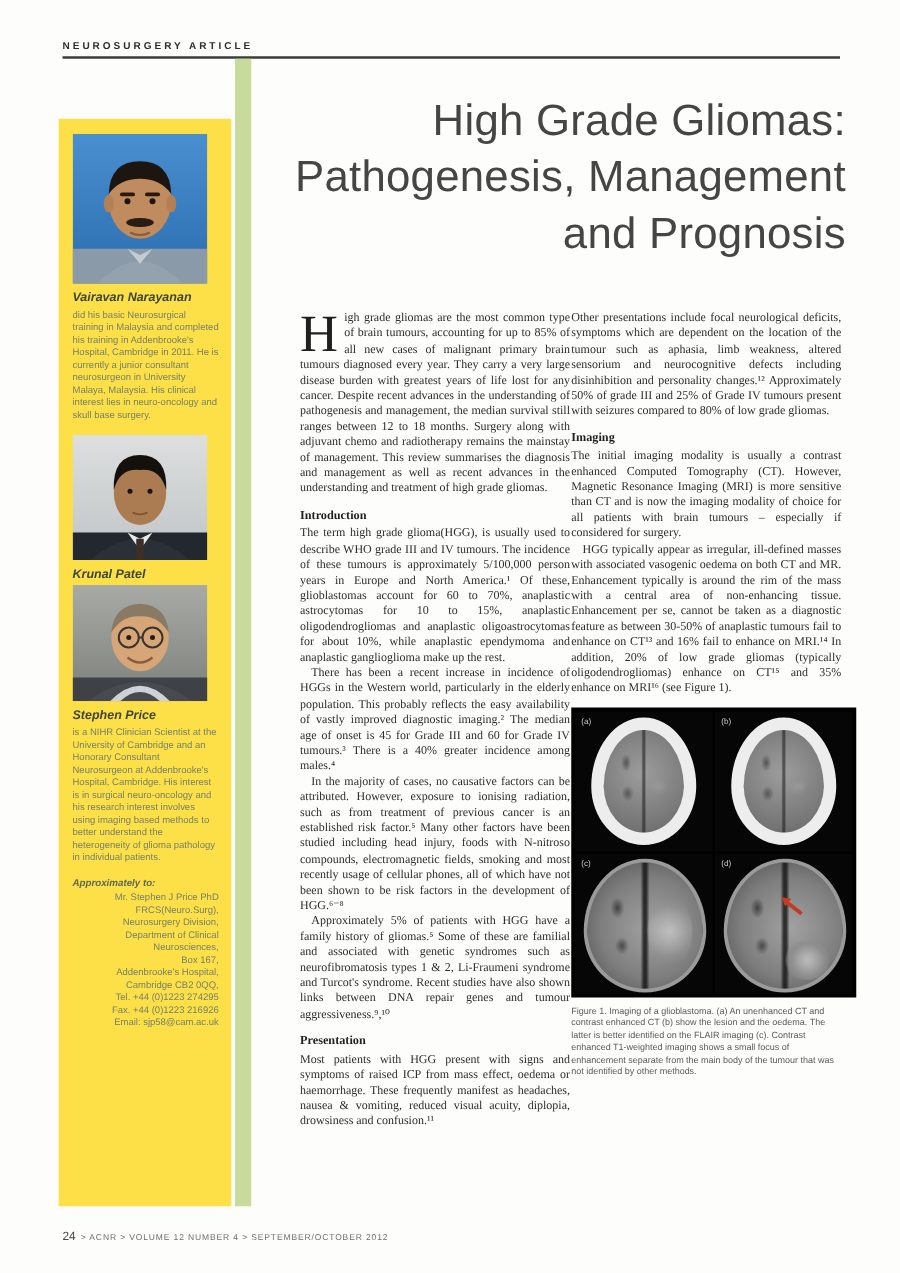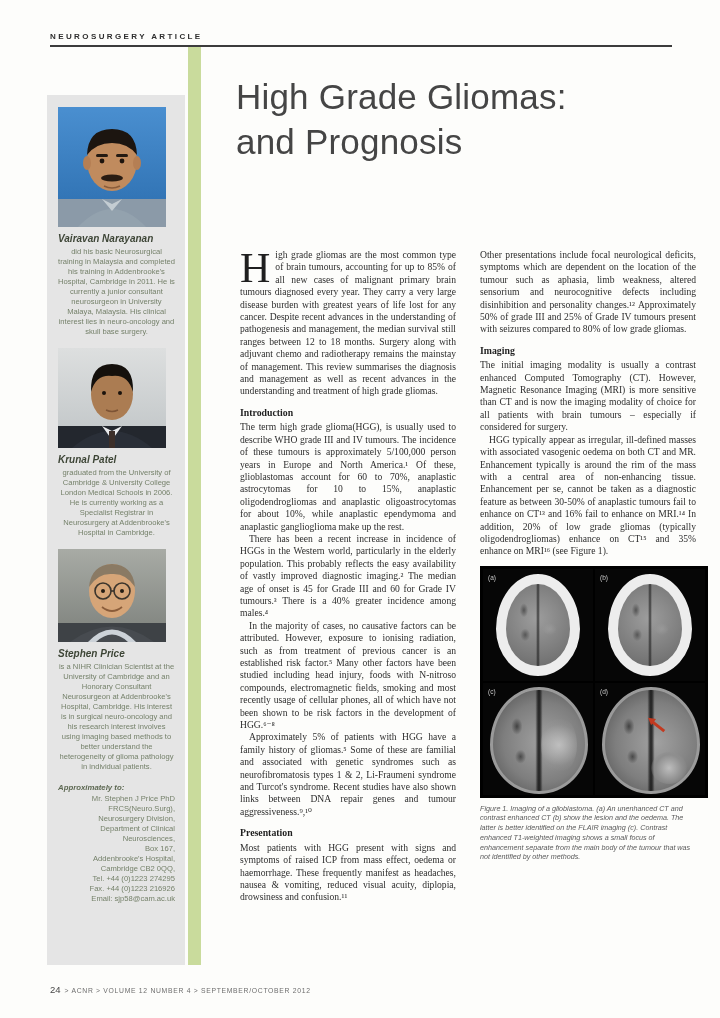--- a/index.html
+++ b/index.html
@@ -10,30 +10,30 @@
                   letter-spacing:2.4px; color:#2e2e2e; }
   .header-rule  { position:absolute; left:50px; top:45px; width:622px; height:2px; background:#3c3c3c; }
 
   .green-stripe { position:absolute; left:188px; top:47px; width:13px; height:918px; background:#c9db9c; }
 
   .sidebar { position:absolute; left:47px; top:95px; width:138px; height:870px;
              background:#e8eed9; box-sizing:border-box; padding:12px 10px 0 11px; }
   .photo { width:108px; overflow:hidden; display:block; margin-bottom:6px; }
   .photo svg { display:block; }
   .author-name { font-style:italic; font-weight:bold; font-size:10px; color:#3d4536; margin:2px 0 3px 0; }
-  .author-bio  { font-size:7.6px; line-height:10px; color:#75816a; margin-bottom:11px;text-align:center; }
+  .author-bio  { font-size:7.6px; line-height:10px; color:#75816a; margin-bottom:11px; }
   .corr-label  { font-style:italic; font-weight:bold; font-size:7.8px; color:#5d6852; margin:4px 0 2px 0; }
   .corr-line   { font-size:7.6px; line-height:10px; color:#75816a;text-align:right; }
 
   .title { position:absolute; left:236px; top:74px; margin:0; font-weight:300; font-size:35px;
-           line-height:45px; color:#454545; letter-spacing:0.2px; }
+           line-height:45px; color:#454545; letter-spacing:0.2px;text-align:right; }
 
   .col { position:absolute; top:249px; width:216px; text-align:justify;
          font-family:"Liberation Serif","DejaVu Serif",serif; font-size:9.6px; line-height:12.4px; color:#2d2d2d; }
-  .col1 { left:240px; } .col2 { left:480px; }
+  .col1 { left:240px; } .col2 { left:457px; }
   .col p { margin:0; }
   .col p.ind { text-indent:9px; }
   .col h3 { font-size:9.8px; margin:9px 0 2px 0; color:#1f1f1f; }
   .dropcap { float:left; font-size:42px; line-height:35px; padding:2px 5px 0 0; color:#1f1f1f; }
 
   .scan-figure { margin:8px 0 0 0; width:228px; background:#000; padding:3px; box-sizing:border-box;
                  display:grid; grid-template-columns:1fr 1fr; gap:2px; }
   .panel { position:relative; height:112px; background:#060606; overflow:hidden; }
   .plabel { position:absolute; top:3px; left:5px; color:#c9c9c9; font-size:6.5px; z-index:5;
             font-family:"Liberation Sans", sans-serif; }
@@ -56,35 +56,35 @@
   .mri.bright::after { content:""; position:absolute; right:8px; top:26px; width:36px; height:58px;
          border-radius:50%; background:radial-gradient(circle, rgba(205,205,205,.75), rgba(150,150,150,.35) 60%, transparent 78%); }
   .mri.lesion::after { content:""; position:absolute; right:10px; bottom:7px; width:36px; height:32px;
          border-radius:50%; background:radial-gradient(circle, #bdbdbd, #8e8e8e 55%, transparent 78%); }
   .arrow { position:absolute; top:42px; left:56px; width:15px; height:2.6px; background:#c23a20;
            transform:rotate(38deg); z-index:6; }
   .arrow::before { content:""; position:absolute; left:-6px; top:-2.6px; width:0; height:0;
            border-top:4px solid transparent; border-bottom:4px solid transparent; border-right:7px solid #c23a20; }
 
   .caption { margin-top:6px; width:216px; font-size:7.2px; line-height:9.7px; color:#5a5a5a;
-             text-align:left; font-family:"Liberation Sans", sans-serif;font-style:italic; }
+             text-align:left; font-family:"Liberation Sans", sans-serif; }
 
   .footer { position:absolute; left:50px; top:984px; font-size:6.8px; letter-spacing:0.7px; color:#6d6d6d; }
   .footer .pageno { font-size:9.5px; font-weight:normal; color:#474747; letter-spacing:0; margin-right:4px; }
 </style>
 </head>
 <body>
 
 <div class="page">
 
   <div class="header-label">NEUROSURGERY ARTICLE</div>
   <div class="header-rule"></div>
   <div class="green-stripe" style="background: rgb(201, 219, 156);"></div>
 
-  <aside class="sidebar" style="background: #e5e5e5;">
+  <aside class="sidebar" style="background: #fde047;">
 
     <div class="photo">
       <svg width="108" height="120" viewBox="0 0 108 120">
         <defs>
           <linearGradient id="bg1" x1="0" y1="0" x2="0" y2="1">
             <stop offset="0" stop-color="#4a8fd0"></stop>
               <stop offset="1" stop-color="#2b6dae"></stop>
           </linearGradient>
         </defs>
         <rect width="108" height="120" fill="url(#bg1)"></rect>
@@ -120,21 +120,20 @@
         <path d="M44 78 L54 92 L64 78 L54 83 Z" fill="#e8eaec"></path>
         <rect x="51" y="83" width="6" height="17" fill="#3c2f2a"></rect>
         <ellipse cx="54" cy="46" rx="21" ry="26" fill="#ab7c52"></ellipse>
         <path d="M33 44 Q32 16 54 16 Q76 16 75 44 Q70 26 54 28 Q38 26 33 44 Z" fill="#14100c"></path>
         <circle cx="46" cy="45" r="2" fill="#1a120c"></circle>
         <circle cx="62" cy="45" r="2" fill="#1a120c"></circle>
         <path d="M48 62 Q54 65 60 62" stroke="#7d5334" stroke-width="1.4" fill="none"></path>
       </svg>
     </div>
     <div class="author-name">Krunal Patel</div>
-    <div class="author-bio">graduated from the University of Cambridge &amp; University College London Medical Schools in 2006. He is currently working as a Specialist Registrar in Neurosurgery at Addenbrooke's Hospital in Cambridge.</div>
 
     <div class="photo">
       <svg width="108" height="93" viewBox="0 0 108 93">
         <defs>
           <linearGradient id="bg3" x1="0" y1="0" x2="0" y2="1">
             <stop offset="0" stop-color="#a8aba5"></stop>
               <stop offset="1" stop-color="#7c807b"></stop>
           </linearGradient>
         </defs>
         <rect width="108" height="93" fill="url(#bg3)"></rect>
@@ -163,20 +162,21 @@
     <div class="corr-line">Box 167,</div>
     <div class="corr-line">Addenbrooke's Hospital,</div>
     <div class="corr-line">Cambridge CB2 0QQ,</div>
     <div class="corr-line">Tel. +44 (0)1223 274295</div>
     <div class="corr-line">Fax. +44 (0)1223 216926</div>
     <div class="corr-line">Email: sjp58@cam.ac.uk</div>
   </aside>
 
   <h1 class="title">
     <div>High Grade Gliomas:</div>
+    <div>Pathogenesis, Management</div>
     <div>and Prognosis</div>
   </h1>
 
   <div class="col col1">
     <p class="first"><span class="dropcap">H</span><span>igh grade gliomas are the most common type of brain tumours, accounting for up to 85% of all new cases of malignant primary brain tumours diagnosed every year. They carry a very large disease burden with greatest years of life lost for any cancer. Despite recent advances in the understanding of pathogenesis and management, the median survival still ranges between 12 to 18 months. Surgery along with adjuvant chemo and radiotherapy remains the mainstay of management. This review summarises the diagnosis and management as well as recent advances in the understanding and treatment of high grade gliomas.</span></p>
     <h3>Introduction</h3>
     <p>The term high grade glioma(HGG), is usually used to describe WHO grade III and IV tumours. The incidence of these tumours is approximately 5/100,000 person years in Europe and North America.¹ Of these, glioblastomas account for 60 to 70%, anaplastic astrocytomas for 10 to 15%, anaplastic oligodendrogliomas and anaplastic oligoastrocytomas for about 10%, while anaplastic ependymoma and anaplastic ganglioglioma make up the rest.</p>
     <p class="ind">There has been a recent increase in incidence of HGGs in the Western world, particularly in the elderly population. This probably reflects the easy availability of vastly improved diagnostic imaging.² The median age of onset is 45 for Grade III and 60 for Grade IV tumours.³ There is a 40% greater incidence among males.⁴</p>
     <p class="ind">In the majority of cases, no causative factors can be attributed. However, exposure to ionising radiation, such as from treatment of previous cancer is an established risk factor.⁵ Many other factors have been studied including head injury, foods with N-nitroso compounds, electromagnetic fields, smoking and most recently usage of cellular phones, all of which have not been shown to be risk factors in the development of HGG.⁶⁻⁸</p>
     <p class="ind">Approximately 5% of patients with HGG have a family history of gliomas.⁵ Some of these are familial and associated with genetic syndromes such as neurofibromatosis types 1 &amp; 2, Li-Fraumeni syndrome and Turcot's syndrome. Recent studies have also shown links between DNA repair genes and tumour aggressiveness.⁹,¹⁰</p>

